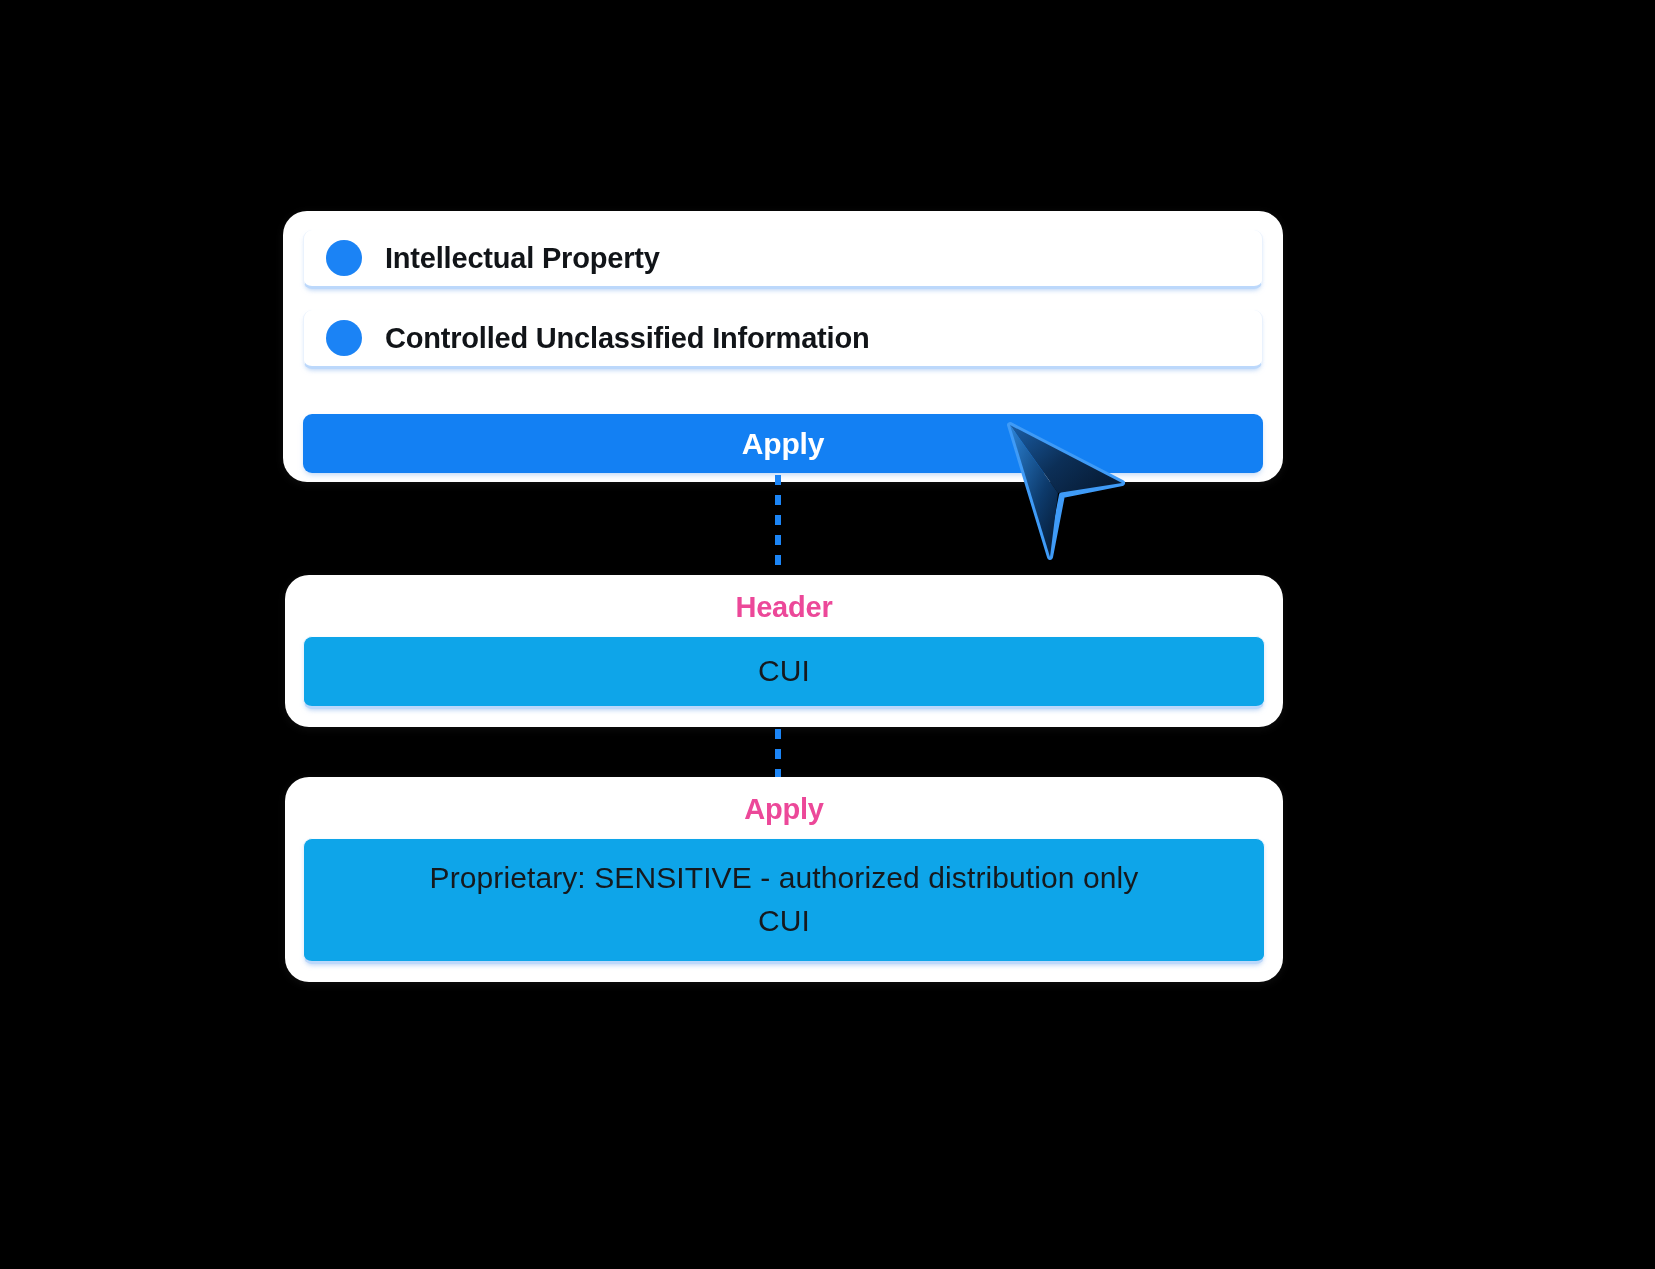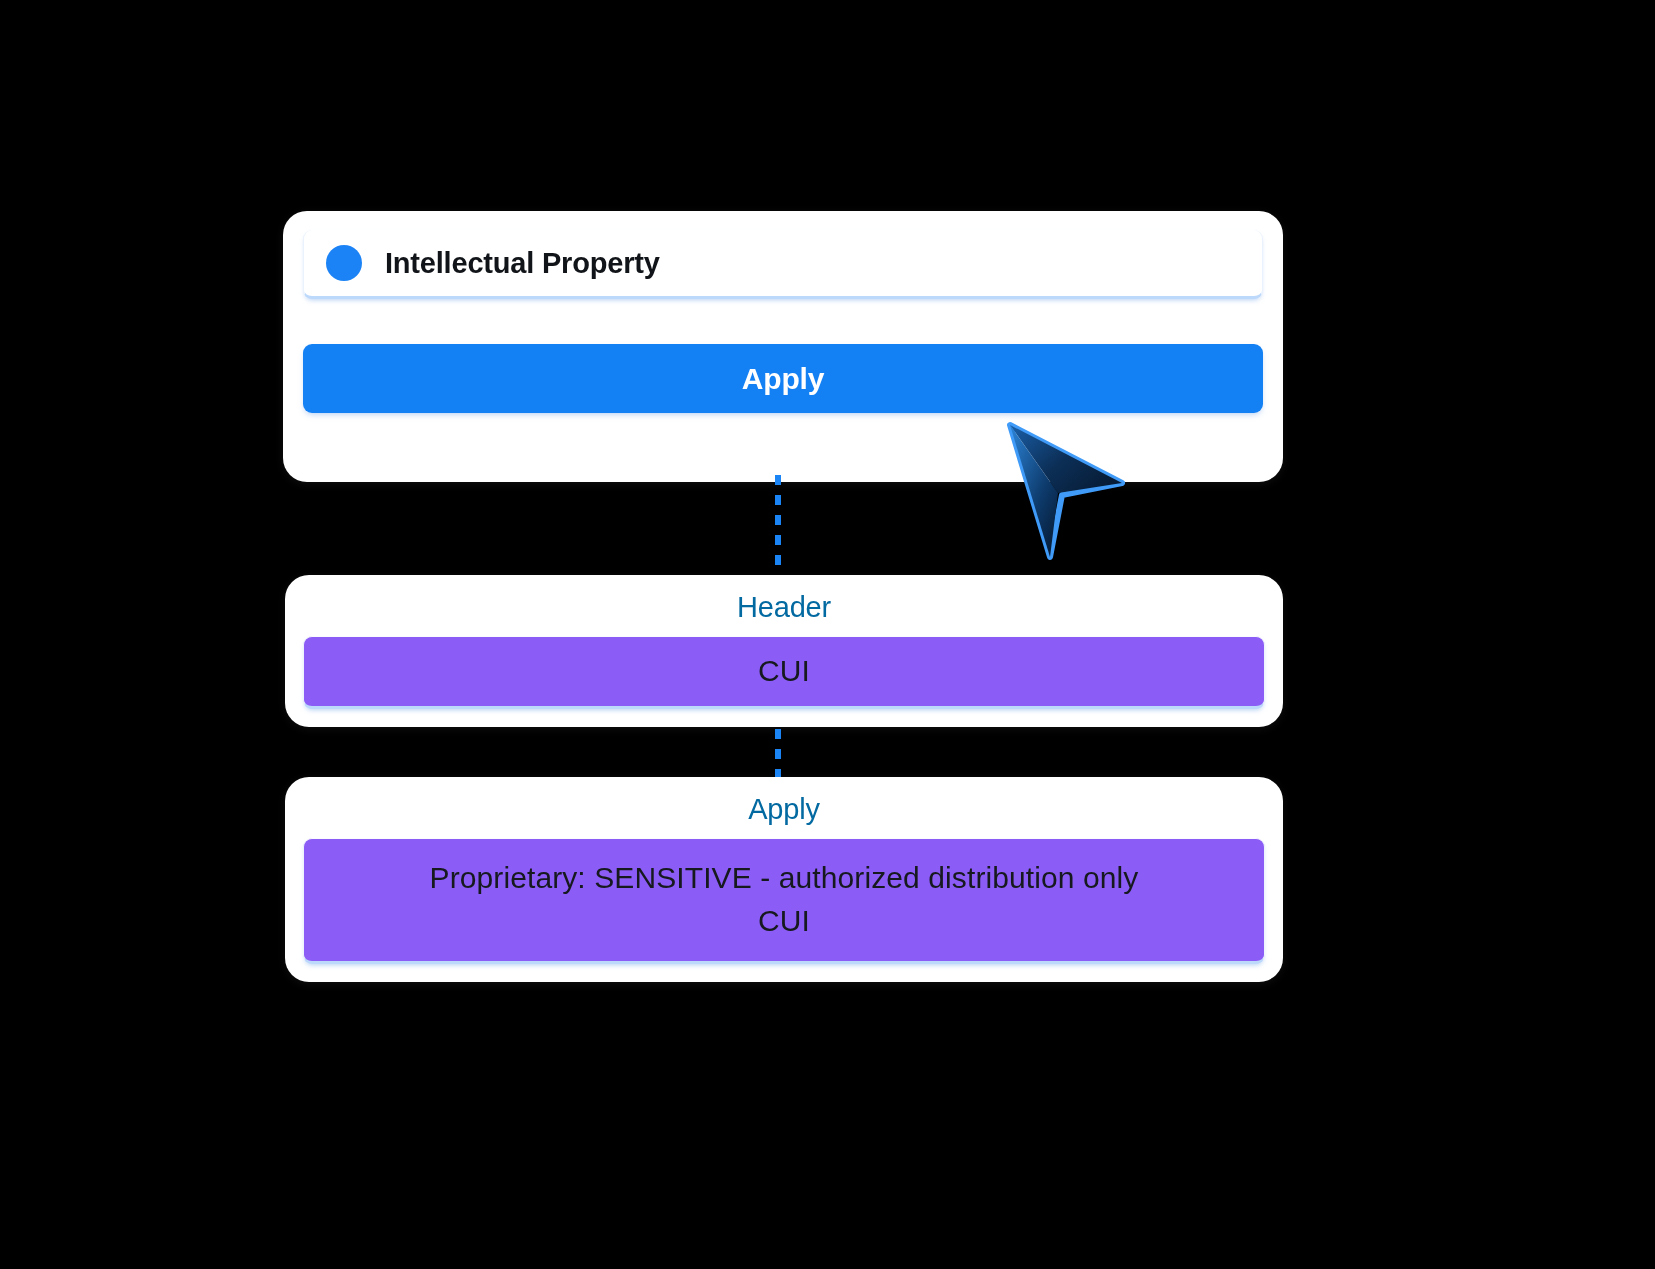--- a/index.html
+++ b/index.html
@@ -103,29 +103,29 @@
     width: 998px;
     height: 205px;
     padding: 16px 18px 18px 18px;
     display: flex;
     flex-direction: column;
     align-items: center;
   }
 
   .section-title {
     font-size: 29px;
-    font-weight: 400;
-    color: #0369a1;
+    font-weight: 700;
+    color: #ec4899;
     letter-spacing: -0.2px;
     margin-bottom: 12px;
   }
   .value-box {
     width: 100%;
     flex: 1 1 auto;
-    background: #8b5cf6;
+    background: #0ea5e9;
     border-radius: 9px;
     border-bottom: 3px solid #bcd8fb;
     border-left: 1px solid #eef4fd;
     border-right: 1px solid #eef4fd;
     border-top: 1px solid #fbfcfe;
     box-shadow: 0 3px 5px -2px rgba(120,170,235,0.55);
     display: flex;
     align-items: center;
     justify-content: center;
     text-align: center;
@@ -166,20 +166,24 @@
 
 <div id="stage">
 
   <div class="card" id="selector-card">
 
     <div class="option-row">
       <span class="option-dot"></span>
       <span class="option-label">Intellectual Property</span>
     </div>
 
+    <div class="option-row">
+      <span class="option-dot"></span>
+      <span class="option-label">Controlled Unclassified Information</span>
+    </div>
 
     <button id="apply-button">Apply</button>
   </div>
 
   <div class="connector" id="connector-apply-header"></div>
 
   <div class="card" id="header-card">
     <div class="section-title">Header</div>
     <div class="value-box">
       <span class="value-text">CUI</span>

